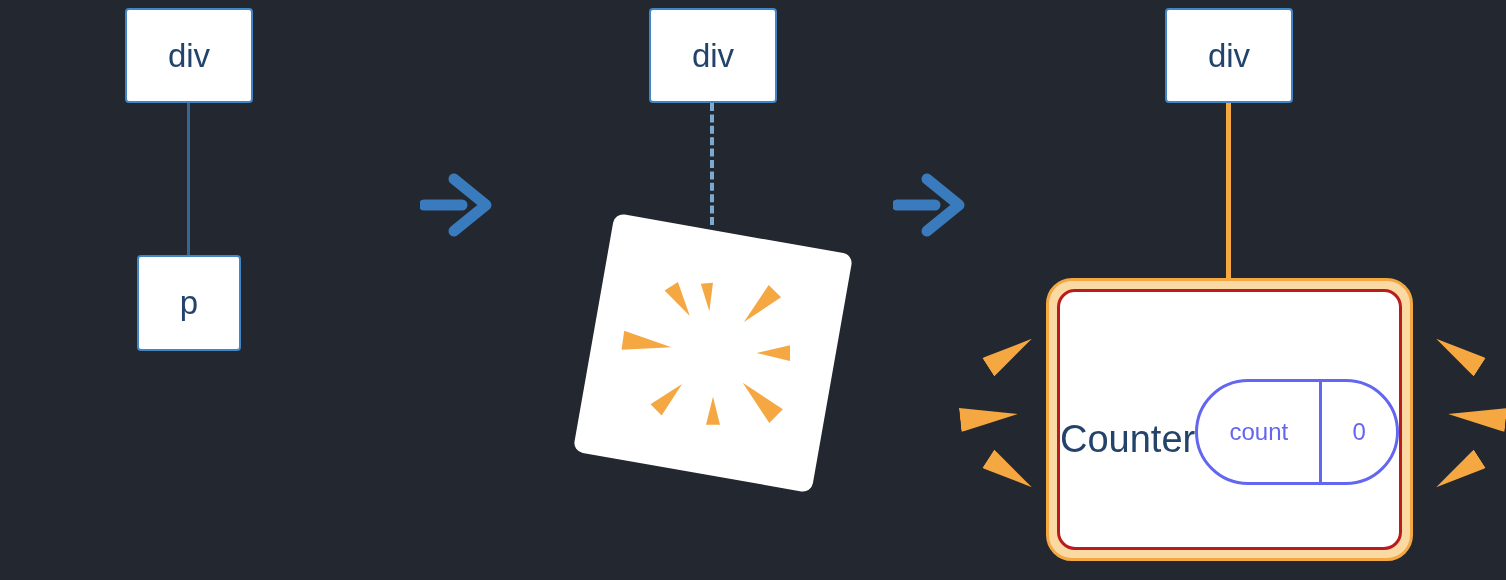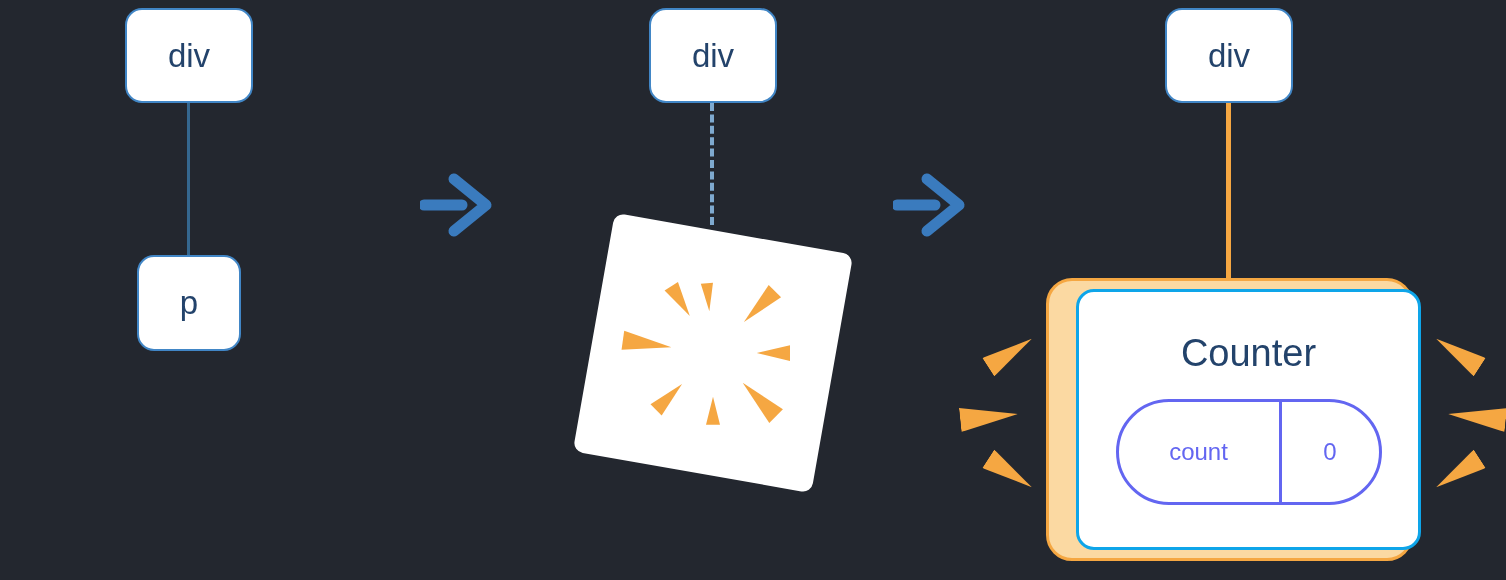--- a/index.html
+++ b/index.html
@@ -3,21 +3,21 @@
 <meta charset="utf-8">
 <style>
   html,body { margin:0; padding:0; background:#23272f; }
   .canvas {
     position:relative; width:1506px; height:580px;
     background:#23272f; overflow:hidden;
     font-family:"Liberation Sans", sans-serif;
   }
   .node {
     position:absolute; box-sizing:border-box;
-    background:#ffffff; border:2.5px solid #4186c6; border-radius:17px;
+    background:#ffffff; border:2.5px solid #4186c6; border-radius:4px;
     display:flex; align-items:center; justify-content:center;
     font-size:33px; font-weight:500; color:#23436b;
   }
   .n-div1 { left:125px; top:8px;  width:128px; height:95px; }
   .n-p1   { left:137px; top:255px; width:104px; height:96px; }
   .n-div2 { left:649px; top:8px;  width:128px; height:95px; }
   .n-div3 { left:1165px; top:8px; width:128px; height:95px; }
 
   .edge { position:absolute; }
   .edge-solid  { left:187px; top:103px; width:3px; height:153px; background:#35678f; }
@@ -34,22 +34,22 @@
     display:flex; align-items:center; justify-content:center;
   }
 
   .glow {
     position:absolute; left:1046px; top:278px; width:367px; height:283px;
     box-sizing:border-box; background:#fbd9a2;
     border:3px solid #f5a742; border-radius:26px; padding:8px;
   }
   .glow-inner {
     box-sizing:border-box; width:100%; height:100%;
-    background:#ffffff; border:3px solid #0ea5e9; border-radius:18px;
-    display:flex; flex-direction:column; align-items:center;margin-left:19px;
+    background:#ffffff; border:3px solid #b91c1c; border-radius:18px;
+    display:flex; flex-direction:row; align-items:center;
   }
   .counter-title { margin-top:40px; font-size:38px; font-weight:500; color:#23436b; }
   .pill {
     margin-top:24px; width:266px; height:106px; box-sizing:border-box;
     border:3px solid #6366f1; border-radius:60px; overflow:hidden;
     background:#ffffff; color:#6366f1; font-size:24px; display:flex;
   }
   .pill-key { flex:1.65; display:flex; align-items:center; justify-content:center; }
   .pill-divider { width:3px; background:#6366f1; }
   .pill-val { flex:1; display:flex; align-items:center; justify-content:center; }

